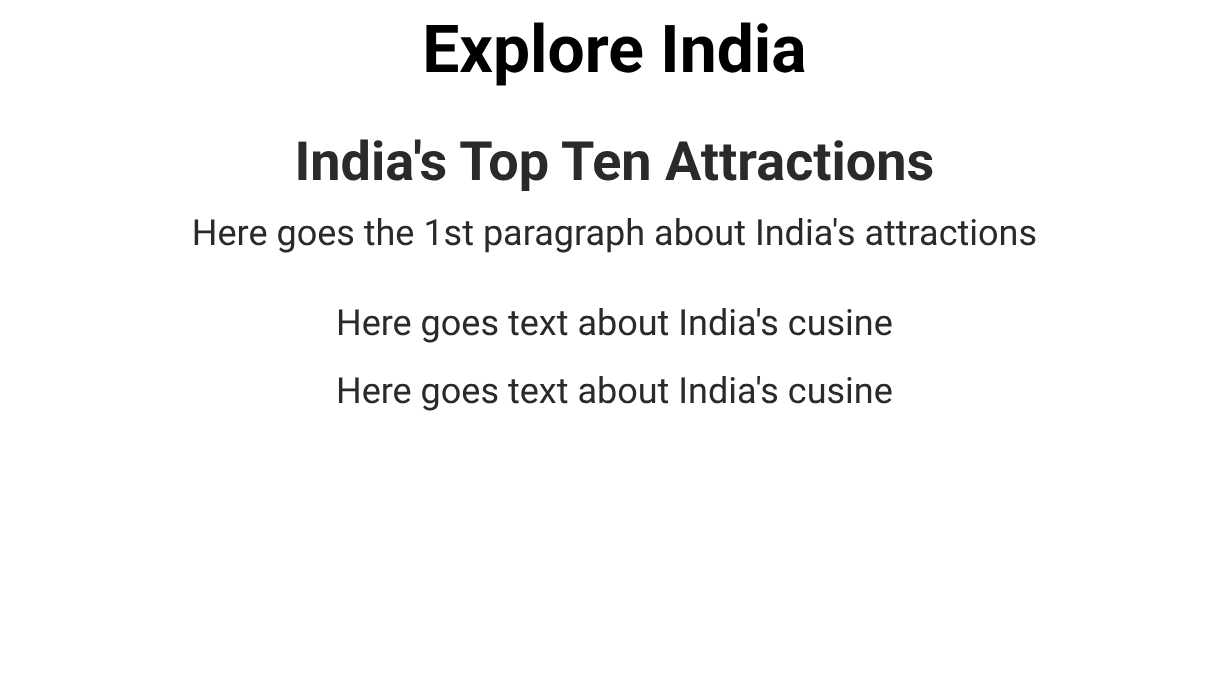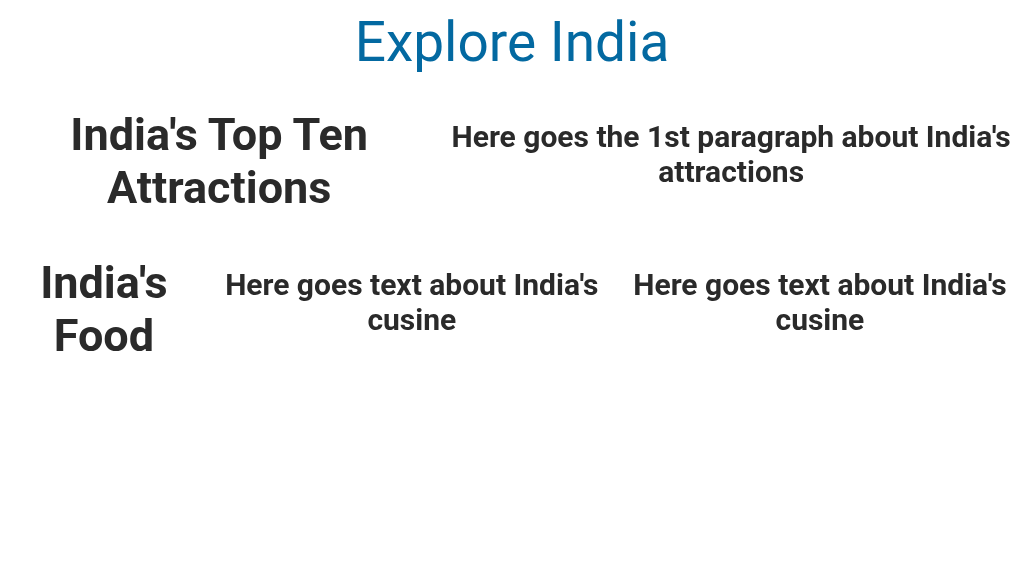--- a/index.html
+++ b/index.html
@@ -13,54 +13,53 @@
       color: #2a2a2a;
       width: 1024px;
       height: 571px;
       display: flex;
       flex-direction: column;
       align-items: center;
       padding-top: 10px;
     }
     h1 {
       font-size: 55px;
-      font-weight: 400;
-      color: #0369a1;
+      font-weight: 700;
+      color: #000000;
       margin-bottom: 8px;
       text-align: center;
     }
     h2 {
       font-size: 45px;
       font-weight: 700;
       color: #2a2a2a;
       margin-top: 8px;
       margin-bottom: 16px;
       text-align: center;
     }
     p {
       font-size: 30px;
-      font-weight: 700;
+      font-weight: 400;
       color: #2a2a2a;
       margin-bottom: 22px;
       text-align: center;
     }
     .section {
       margin-top: 18px;
       display: flex;
-      flex-direction: row;
+      flex-direction: column;
       align-items: center;
     }
   </style>
 </head>
 <body>
 
 <h1>Explore India</h1>
 
 <div class="section">
   <h2>India's Top Ten Attractions</h2>
   <p>Here goes the 1st paragraph about India's attractions</p>
 </div>
 
 <div class="section">
-  <h2>India's Food</h2>
   <p>Here goes text about India's cusine</p>
   <p>Here goes text about India's cusine</p>
 </div>
 
 </body></html>

